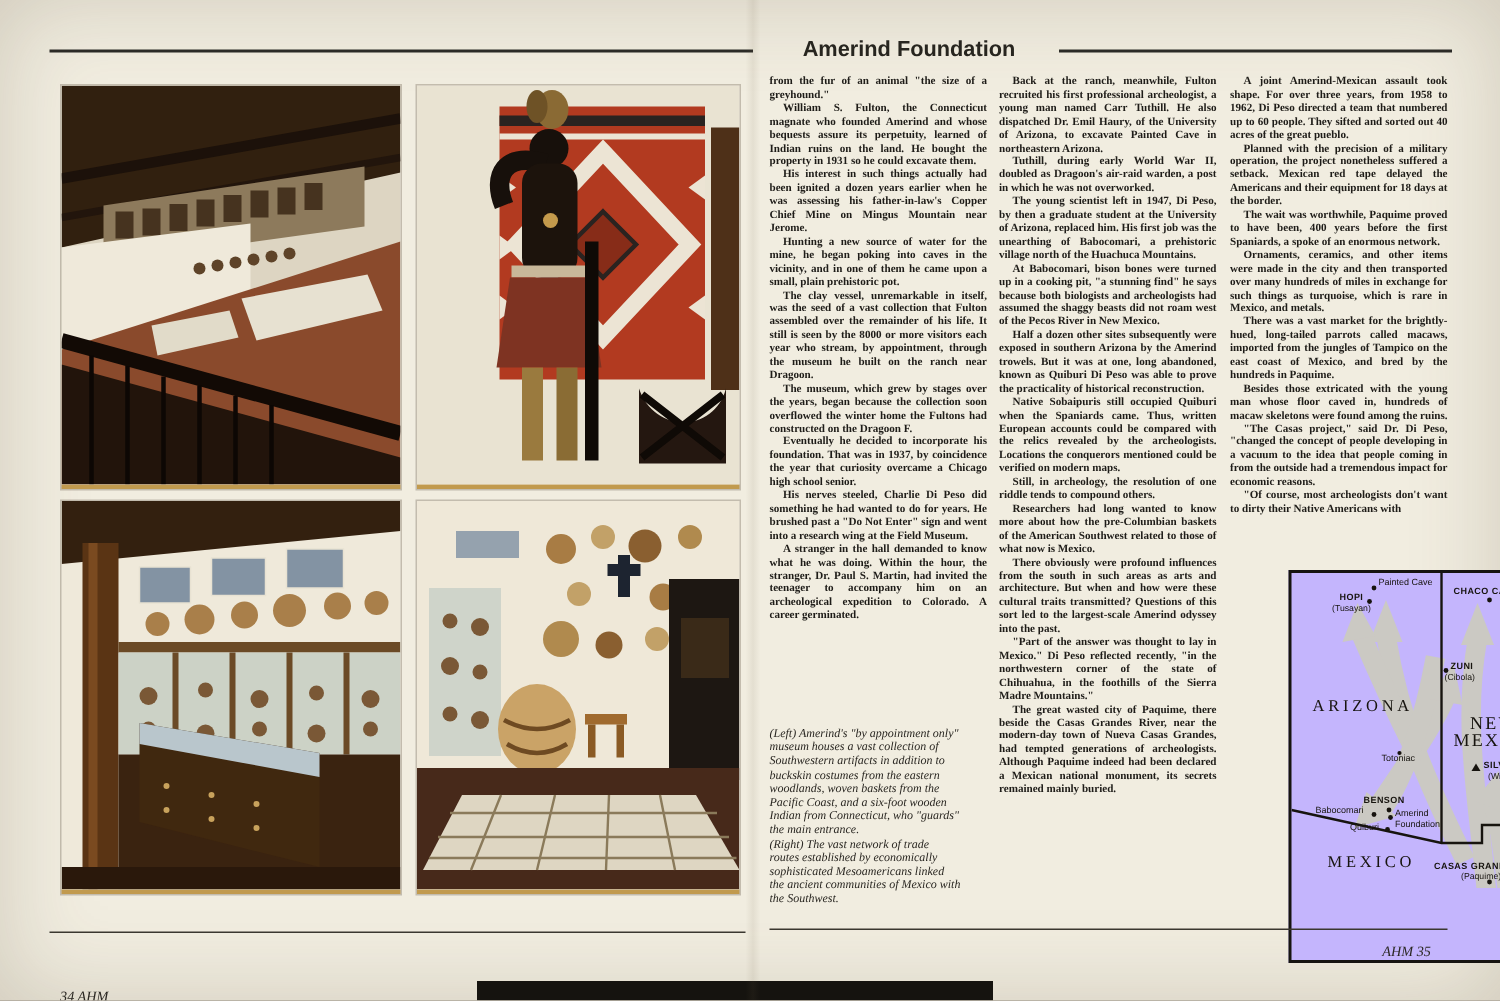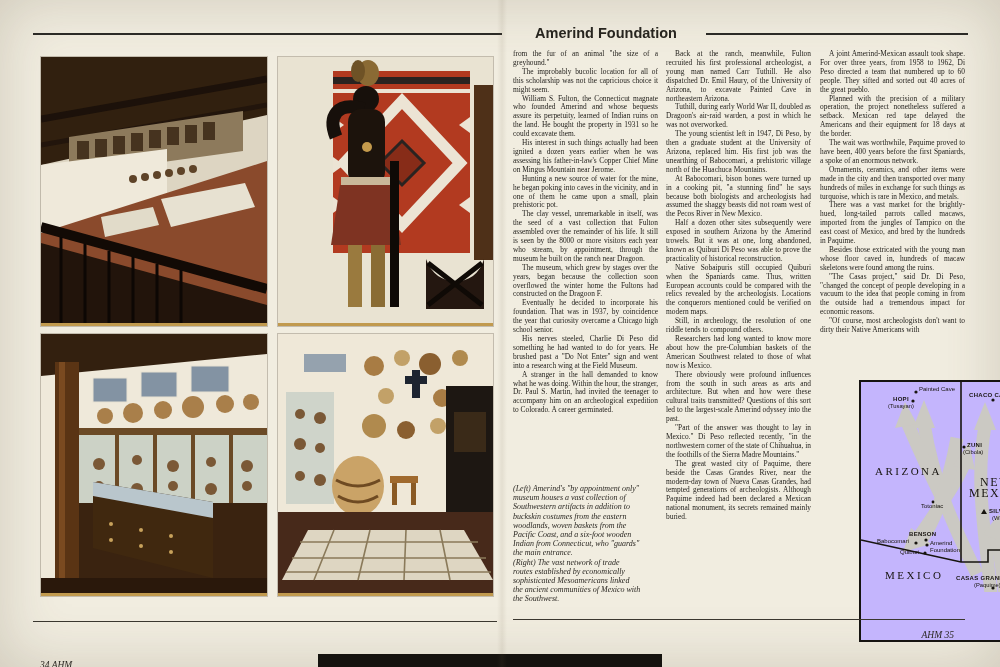--- a/index.html
+++ b/index.html
@@ -14,21 +14,21 @@
   .rule{position:absolute;background:#2b2а26;background:#2b2a26;height:2px;}
   .thinrule{position:absolute;background:#3a372f;height:1px;}
   #page-title{
     position:absolute;left:513px;top:25px;width:186px;text-align:center;
     font-family:"Liberation Sans", sans-serif;font-weight:700;font-size:14.5px;
     letter-spacing:0;color:#27251f;white-space:nowrap;
   }
   .photo{position:absolute;overflow:hidden;border-bottom:3px solid #c19a4e;
     outline:1px solid rgba(60,45,25,.25);}
   .photo svg{display:block;}
-  .col{position:absolute;font-size:7.4px;line-height:8.9px;text-align:justify;}
+  .col{position:absolute;font-size:7.4px;line-height:8.9px;text-align:justify;font-weight:bold;}
   .col p{margin:0;text-indent:9px;}
   #col1 p:first-child{text-indent:0;}
   #caption{position:absolute;font-size:8px;line-height:9.2px;font-style:italic;color:#2a2722;}
   #caption p{margin:0;}
   .folio{position:absolute;font-style:italic;font-size:9.5px;color:#2a2722;}
   
   #map{position:absolute;left:823px;top:380px;width:172px;height:262px;
     background:#c4b5fd;border:2px solid #161411;box-sizing:border-box;margin-left:36px;}
   #map svg{position:absolute;left:0;top:0;}
   .maplabel{position:absolute;font-family:"Liberation Sans", sans-serif;font-size:6px;
@@ -214,21 +214,20 @@
       <polygon points="30,196 186,196 215,246 4,246" fill="#ded6c2"></polygon>
       <g stroke="#8a7a5a" stroke-width="1.6">
         <path d="M56,196 L36,246 M92,196 L80,246 M128,196 L126,246 M162,196 L172,246"></path>
         <path d="M22,208 L200,208 M14,224 L208,224 M8,238 L213,238"></path>
       </g>
     </svg>
   </div>
 
   <div class="col" id="col1" style="left:513px;top:50px;width:145px;">
       <p>from the fur of an animal "the size of a greyhound."</p>
-      <p>The improbably bucolic location for all of this scholarship was not the capricious choice it might seem.</p>
       <p>William S. Fulton, the Connecticut magnate who founded Amerind and whose bequests assure its perpetuity, learned of Indian ruins on the land. He bought the property in 1931 so he could excavate them.</p>
       <p>His interest in such things actually had been ignited a dozen years earlier when he was assessing his father-in-law's Copper Chief Mine on Mingus Mountain near Jerome.</p>
       <p>Hunting a new source of water for the mine, he began poking into caves in the vicinity, and in one of them he came upon a small, plain prehistoric pot.</p>
       <p>The clay vessel, unremarkable in itself, was the seed of a vast collection that Fulton assembled over the remainder of his life. It still is seen by the 8000 or more visitors each year who stream, by appointment, through the museum he built on the ranch near Dragoon.</p>
       <p>The museum, which grew by stages over the years, began because the collection soon overflowed the winter home the Fultons had constructed on the Dragoon F.</p>
       <p>Eventually he decided to incorporate his foundation. That was in 1937, by coincidence the year that curiosity overcame a Chicago high school senior.</p>
       <p>His nerves steeled, Charlie Di Peso did something he had wanted to do for years. He brushed past a "Do Not Enter" sign and went into a research wing at the Field Museum.</p>
       <p>A stranger in the hall demanded to know what he was doing. Within the hour, the stranger, Dr. Paul S. Martin, had invited the teenager to accompany him on an archeological expedition to Colorado. A career germinated.</p>
     </div>
 

